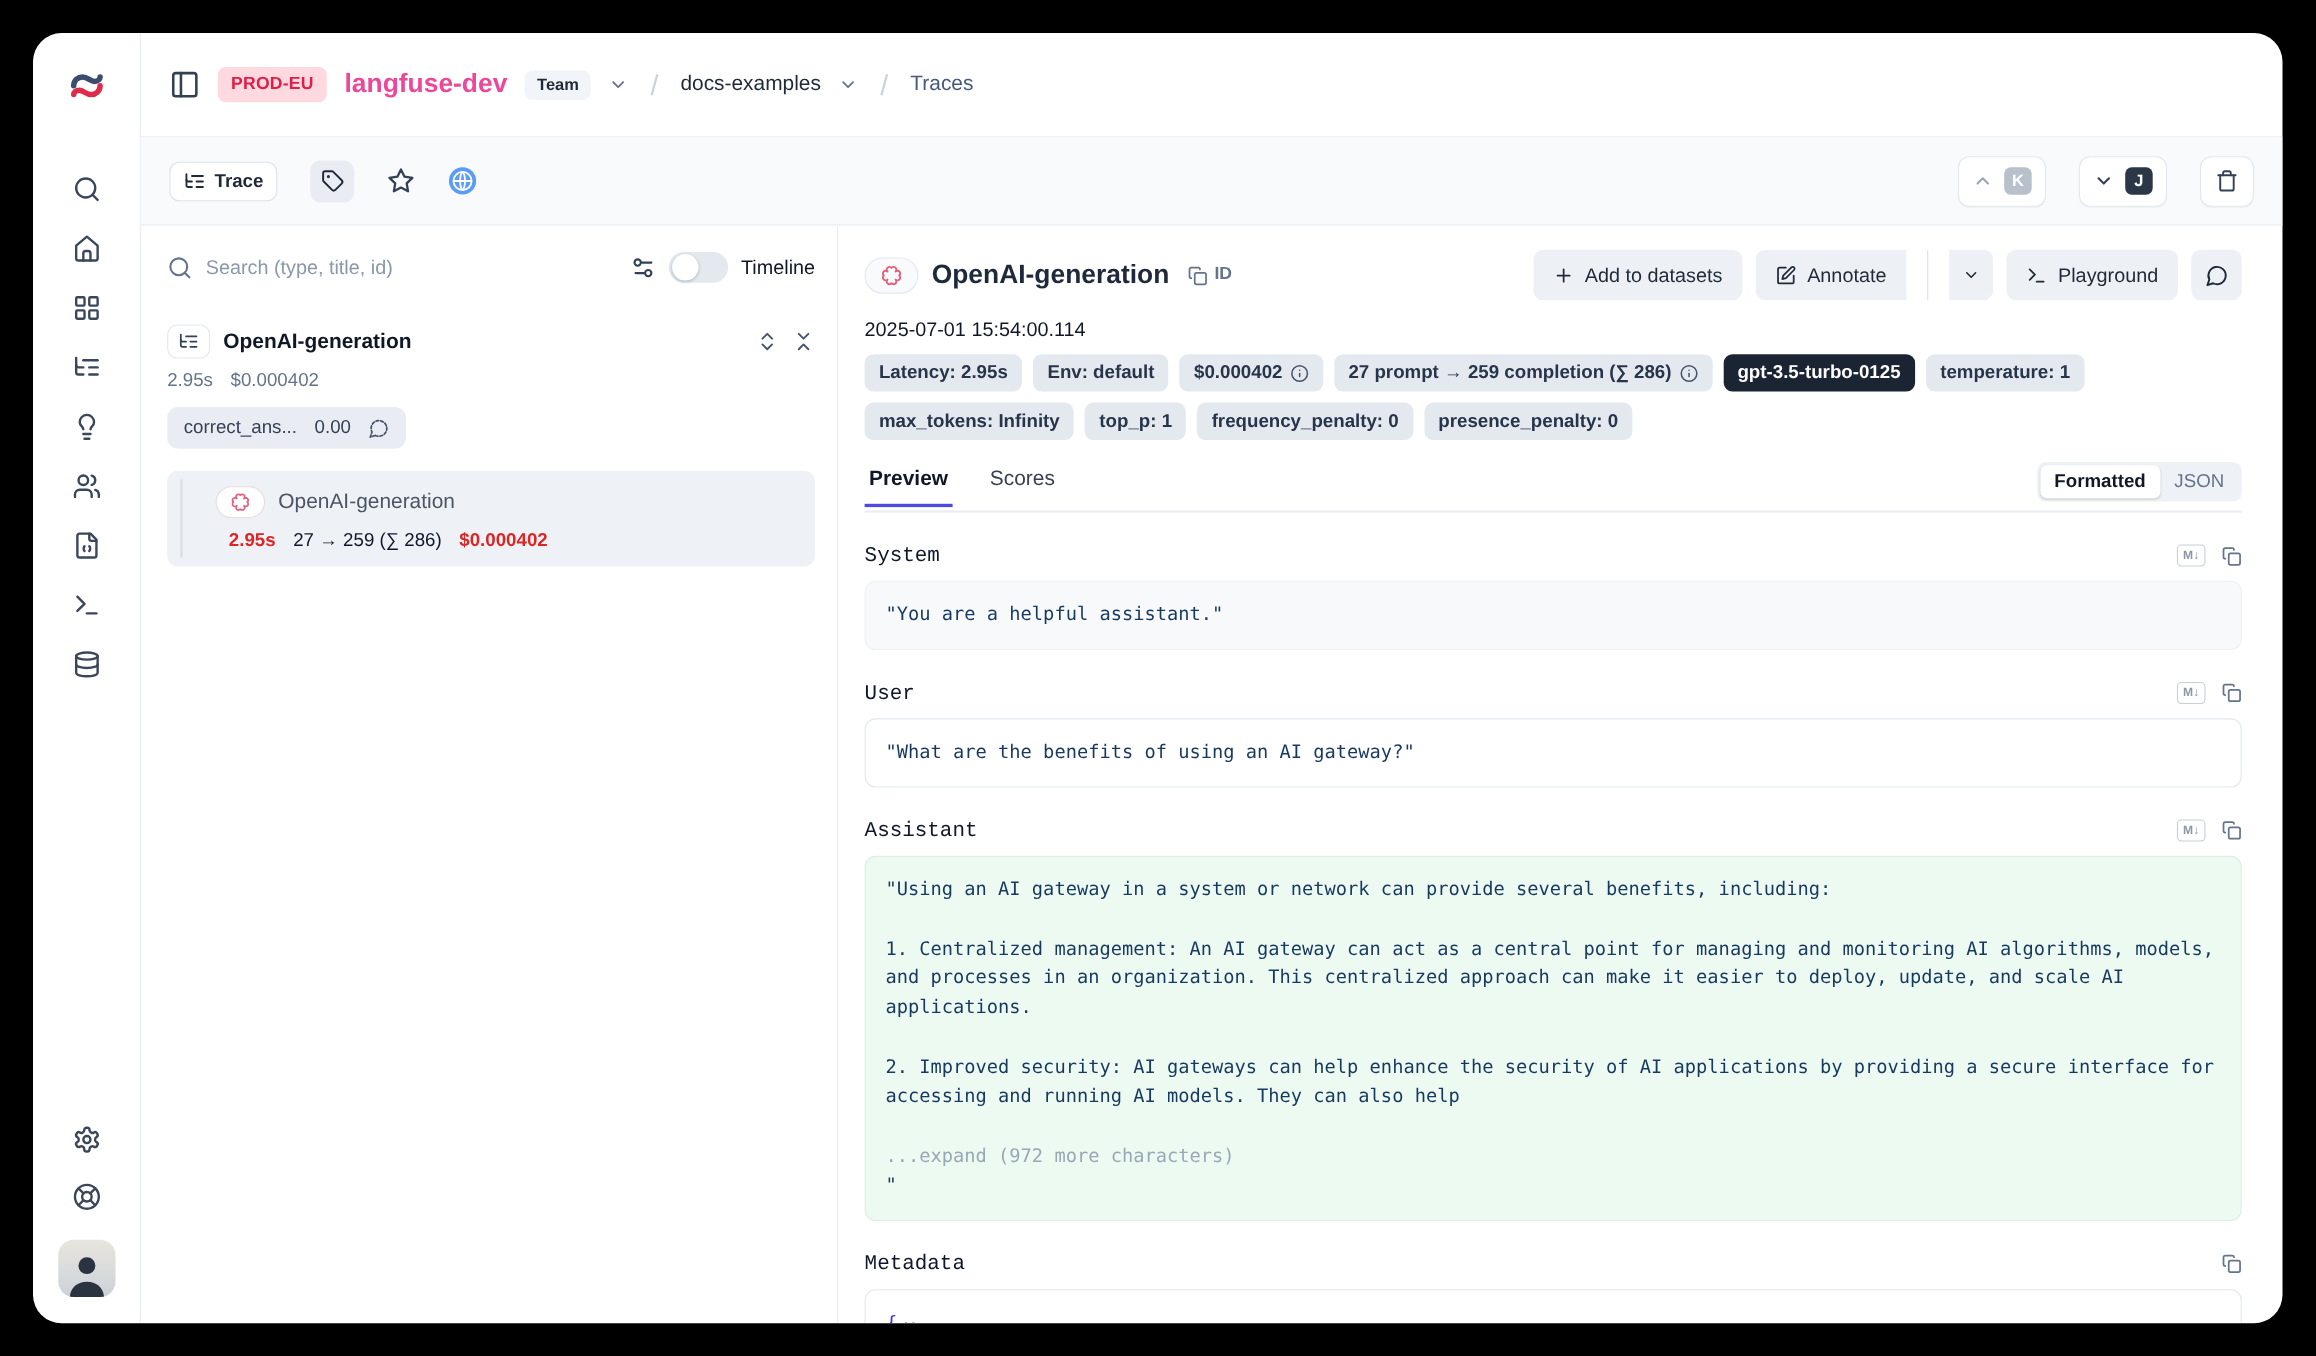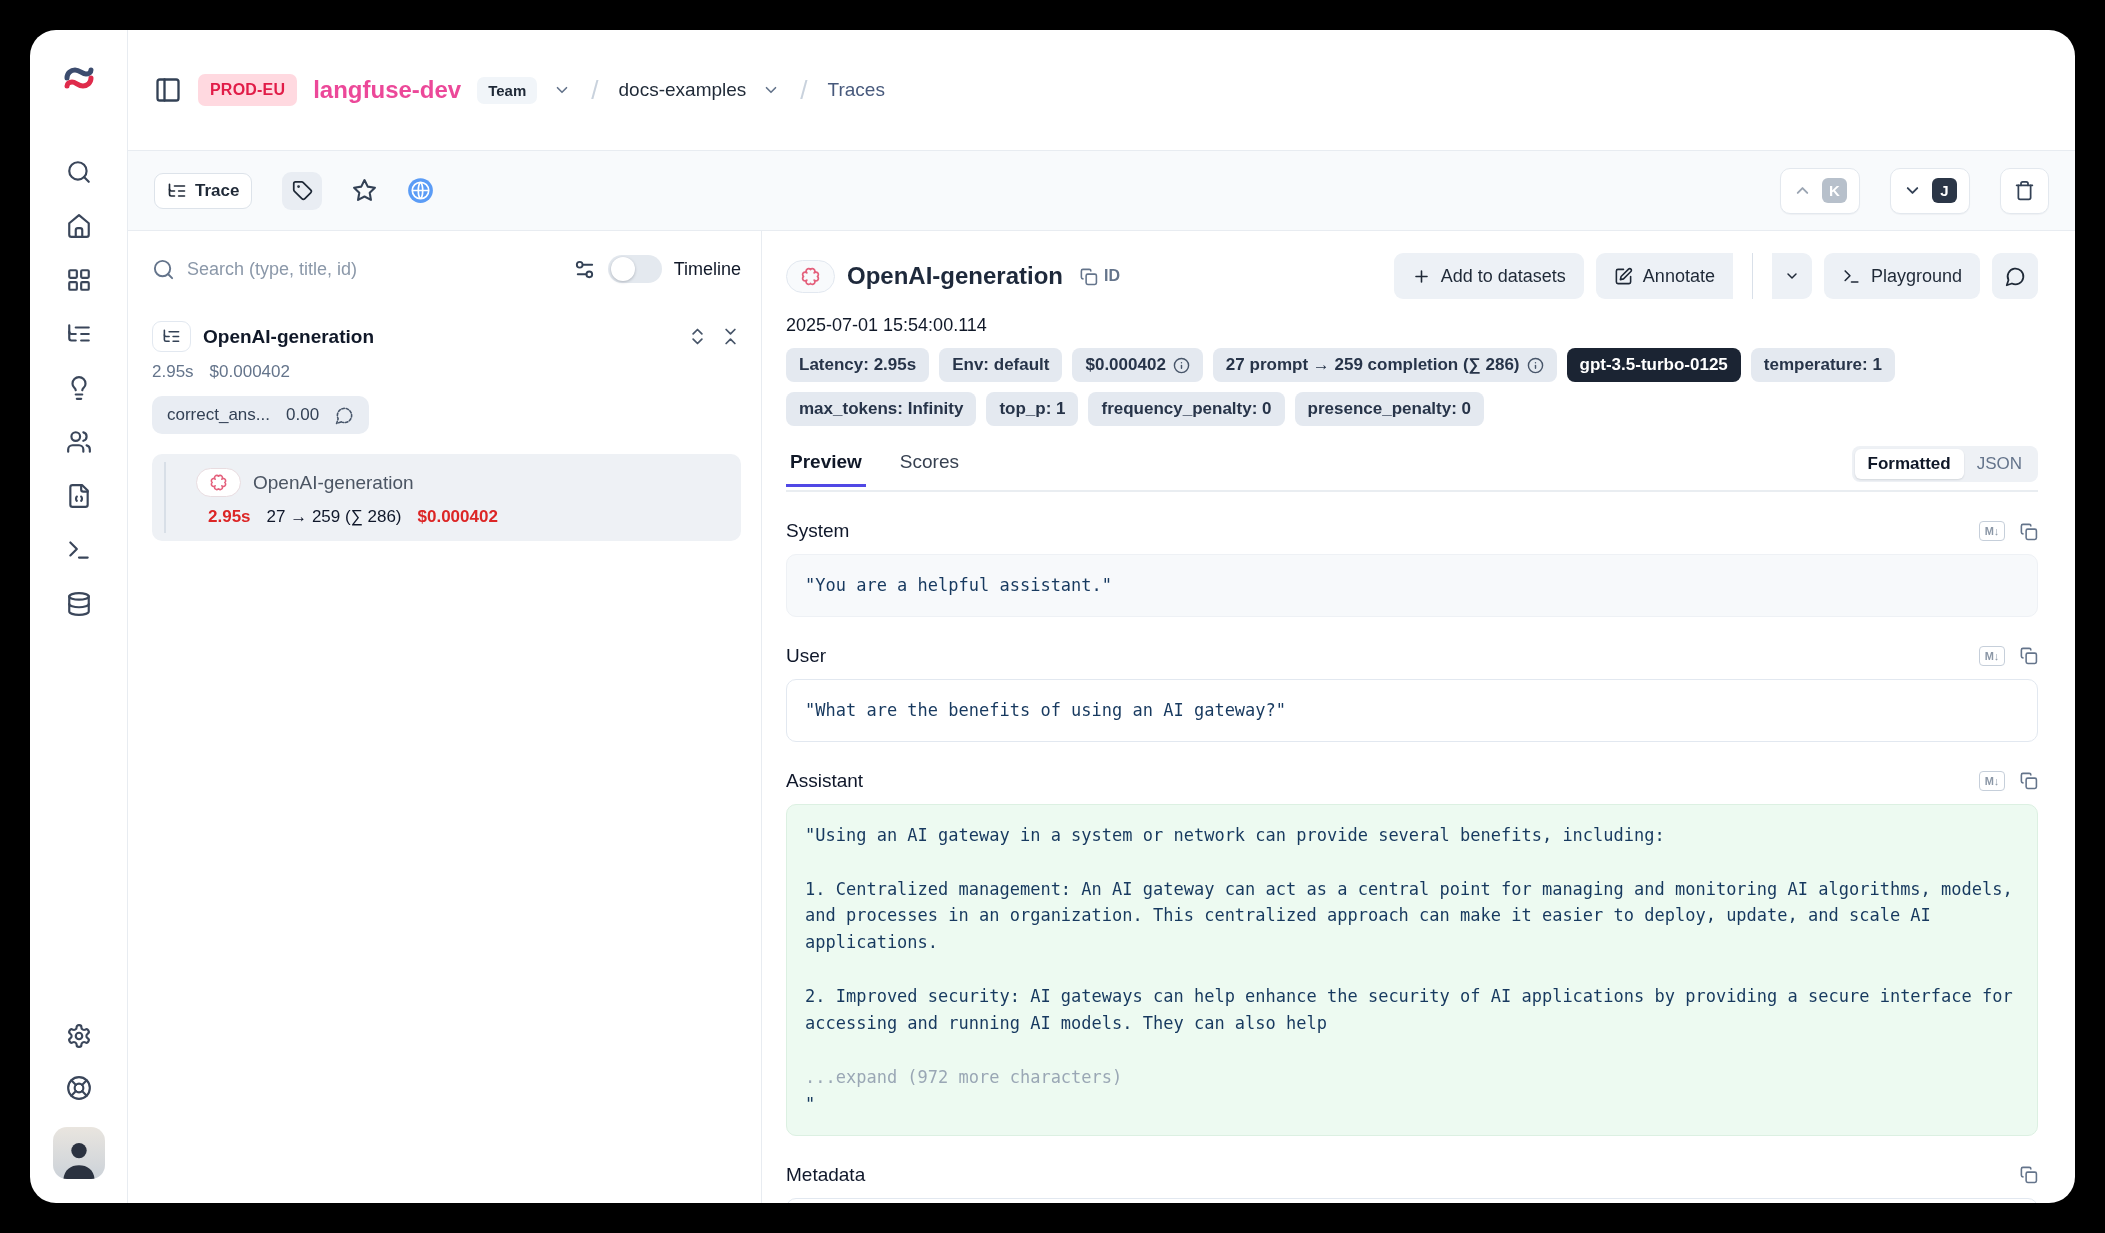--- a/index.html
+++ b/index.html
@@ -14,21 +14,21 @@
   .rail-logo { height:95px; display:flex; align-items:center; justify-content:center; }
   .rail-nav { display:flex; flex-direction:column; align-items:center; gap:28px; padding-top:34px; }
   .rail-bottom { margin-top:auto; display:flex; flex-direction:column; align-items:center; gap:26px; padding-bottom:24px; }
   .rail-btn { color:#3a465a; display:flex; cursor:pointer; }
   .avatar { width:52px; height:52px; border-radius:14px; overflow:hidden;
     background:linear-gradient(180deg,#e9e5df 0%,#ccd2d9 100%); display:flex; align-items:flex-end; justify-content:center; }
 
   
   .main-col { flex:1; display:flex; flex-direction:column; min-width:0; }
 
-  .topbar { height:121px; border-bottom:1px solid #e8ecf1; display:flex; align-items:center;
+  .topbar { height:95px; border-bottom:1px solid #e8ecf1; display:flex; align-items:center;
     padding:0 26px; gap:16px; flex-shrink:0; }
   .env-badge { background:#ffd9e0; color:#e11d48; font-size:16px; font-weight:700;
     padding:7px 12px; border-radius:7px; letter-spacing:.2px; }
   .org-name { font-size:24px; font-weight:700; color:#ec4899; }
   .org-tag { background:#f1f5f9; color:#1f2937; font-size:15px; font-weight:700;
     padding:5px 11px; border-radius:7px; }
   .crumb-sep { color:#c9d2dd; font-size:26px; font-weight:300; padding:0 4px; }
   .crumb { font-size:19px; font-weight:500; color:#1f2937; }
   .crumb.active { color:#47597c; }
   .chev { color:#64748b; display:flex; }
@@ -119,21 +119,21 @@
   .tab.active::after { content:""; position:absolute; left:0; right:0; bottom:-2px; height:3px; background:#5048e5; }
   .tab.idle { font-weight:500; color:#374151; }
   .seg { margin-left:auto; margin-bottom:8px; background:#eef1f5; border-radius:8px; padding:3px;
     display:flex; align-items:center; }
   .seg .on { background:#fff; border-radius:6px; padding:5px 13px; font-size:17px; font-weight:600;
     color:#101828; box-shadow:0 1px 2px rgba(16,24,40,.12); cursor:pointer; }
   .seg .off { padding:5px 13px; font-size:17px; font-weight:500; color:#64748b; cursor:pointer; }
 
   .section { margin-top:28px; }
   .sechead { display:flex; align-items:center; }
-  .seclabel { font-size:19px; font-weight:500; color:#0f172a; }
+  .seclabel { font-size:19px; font-weight:500; color:#0f172a;font-family:Liberation Mono, monospace; }
   .secicons { margin-left:auto; display:flex; align-items:center; gap:14px; }
   .mdicon { width:26px; height:20px; border:1.5px solid #c6cfda; border-radius:4px; color:#8b97a6;
     font-size:11px; font-weight:700; display:flex; align-items:center; justify-content:center; cursor:pointer; }
   .copyicon { color:#64748b; display:flex; cursor:pointer; }
   .box { margin-top:12px; border-radius:10px; padding:17px 18px;
     font-family:"DejaVu Sans Mono", monospace; font-size:17px; line-height:1.58; color:#17395f; }
   .box.sys { background:#f7f9fb; border:1px solid #eef1f5; }
   .box.usr { background:#fff; border:1px solid #e2e8f0; }
   .box.ast { background:#edfaf1; border:1px solid #dcf0e2; }
   .box.meta { background:#fff; border:1px solid #e2e8f0; min-height:120px; }

